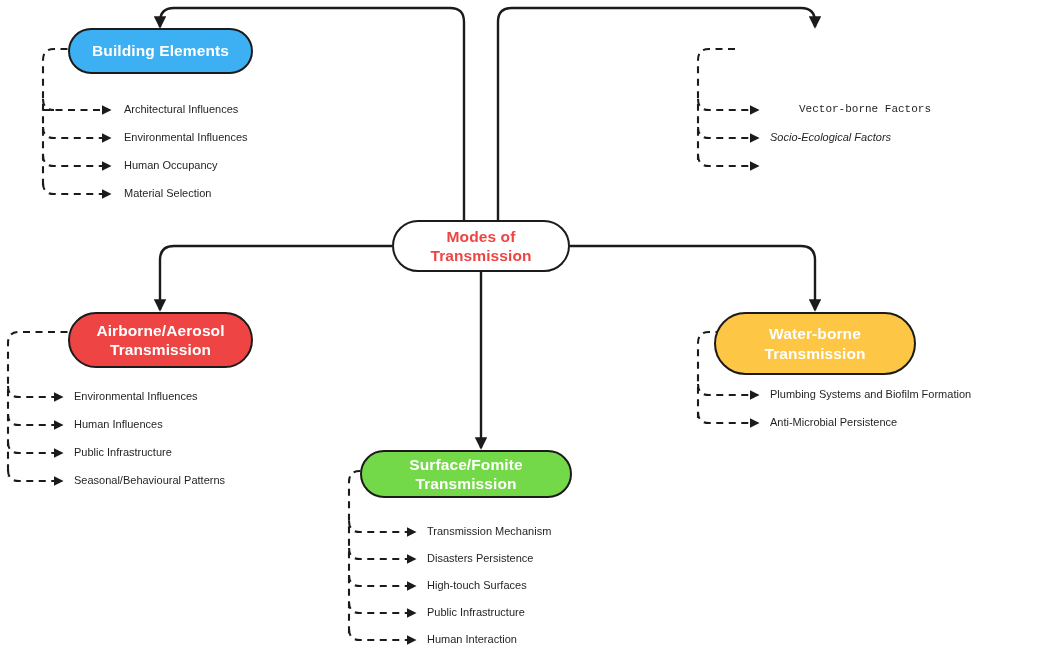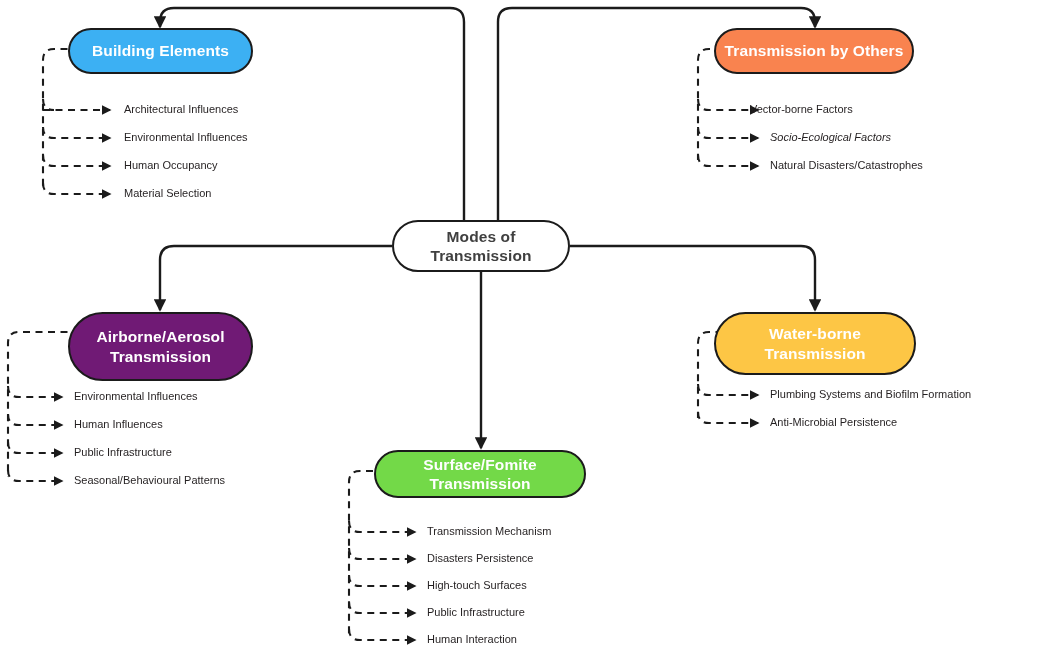--- a/index.html
+++ b/index.html
@@ -36,21 +36,21 @@
     text-align: center;
     color: #ffffff;
     font-size: 15.5px;
     line-height: 1.25;
     letter-spacing: .1px;
     font-weight: 700;
     z-index: 5;
   }
   .node.center {
     background: #ffffff;
-    color: #404040;
+    color: #ef4444;
     border-color: #1b1b1b;
     font-size: 15.5px;
   }
   .leaf {
     position: absolute;
     font-size: 11px;
     color: #231f20;
     white-space: nowrap;
     line-height: 1;
     z-index: 4;
@@ -125,53 +125,49 @@
     <div>
       <div>Modes of</div>
       <div>Transmission</div>
     </div>
   </div>
 
   <div class="node" style="left:68px; top:28px; width:185px; height:46px; background:#3CB0F3;">
     <div>Building Elements</div>
   </div>
 
-  <div class="node" style="left:714px; top:28px; width:200px; height:46px; background:#F9834F;">
-    <div>Transmission by Others</div>
-  </div>
 
-  <div class="node" style="left:68px; top:312px; width:185px; height:69px; background:#701a75;justify-content:center;">
+  <div class="node" style="left:68px; top:312px; width:185px; height:56px; background:#ef4444;justify-content:center;">
     <div>
       <div>Airborne/Aerosol</div>
       <div>Transmission</div>
     </div>
   </div>
 
   <div class="node" style="left:714px; top:312px; width:202px; height:63px; background:#FDC645;">
     <div>
       <div>Water-borne</div>
       <div>Transmission</div>
     </div>
   </div>
 
-  <div class="node" style="left:374px; top:450px; width:212px; height:48px; background:#73D948;">
+  <div class="node" style="left:360px; top:450px; width:212px; height:48px; background:#73D948;">
     <div>
       <div>Surface/Fomite</div>
       <div>Transmission</div>
     </div>
   </div>
 
   <div class="leaf" style="left:124px; top:104px;">Architectural Influences</div>
   <div class="leaf" style="left:124px; top:132px;">Environmental Influences</div>
   <div class="leaf" style="left:124px; top:160px;">Human Occupancy</div>
   <div class="leaf" style="left:124px; top:188px;">Material Selection</div>
 
-  <div class="leaf" style="left:750px; top:104px;">Vector-borne Factors</div>
+  <div class="leaf" style="left:799px; top:104px;font-family:Liberation Mono, monospace;">Vector-borne Factors</div>
   <div class="leaf" style="left:770px; top:132px;font-style:italic;">Socio-Ecological Factors</div>
-  <div class="leaf" style="left:770px; top:160px;">Natural Disasters/Catastrophes</div>
 
   <div class="leaf" style="left:74px; top:391px;">Environmental Influences</div>
   <div class="leaf" style="left:74px; top:419px;">Human Influences</div>
   <div class="leaf" style="left:74px; top:447px;">Public Infrastructure</div>
   <div class="leaf" style="left:74px; top:475px;">Seasonal/Behavioural  Patterns</div>
 
   <div class="leaf" style="left:770px; top:389px;">Plumbing Systems and Biofilm Formation</div>
   <div class="leaf" style="left:770px; top:417px;">Anti-Microbial Persistence</div>
 
   <div class="leaf" style="left:427px; top:526px;">Transmission Mechanism</div>

